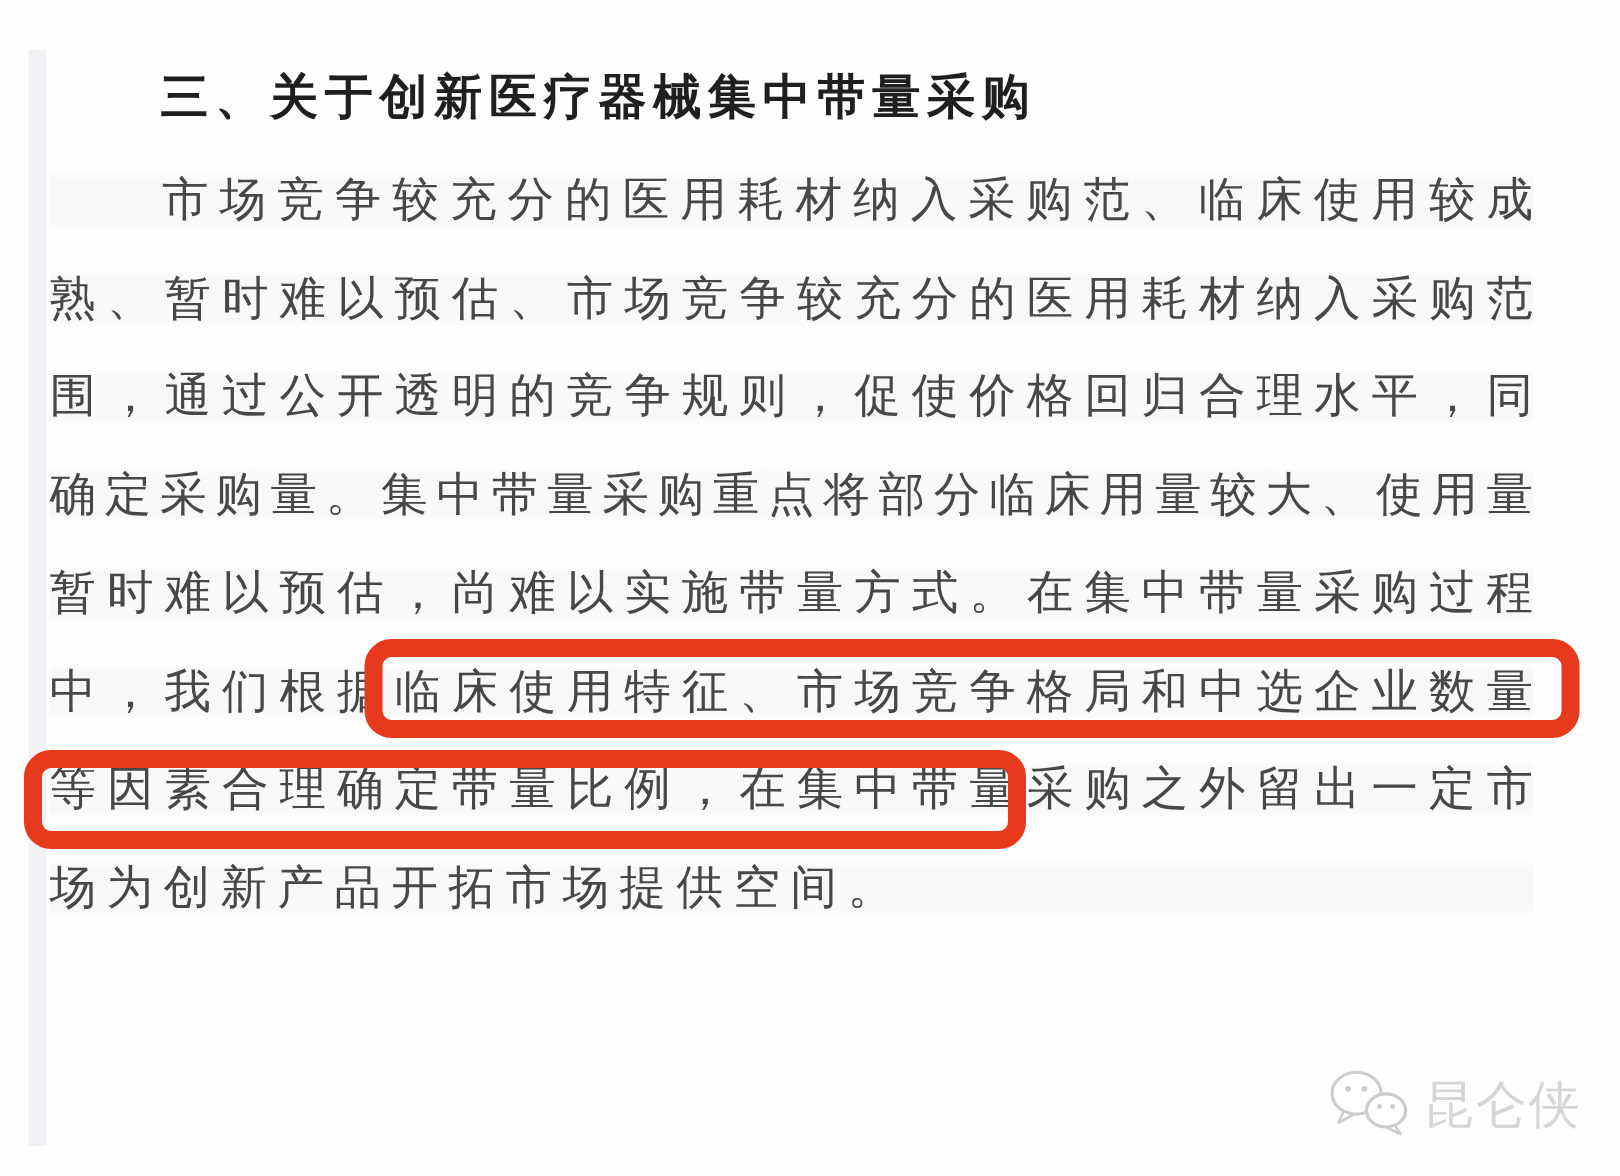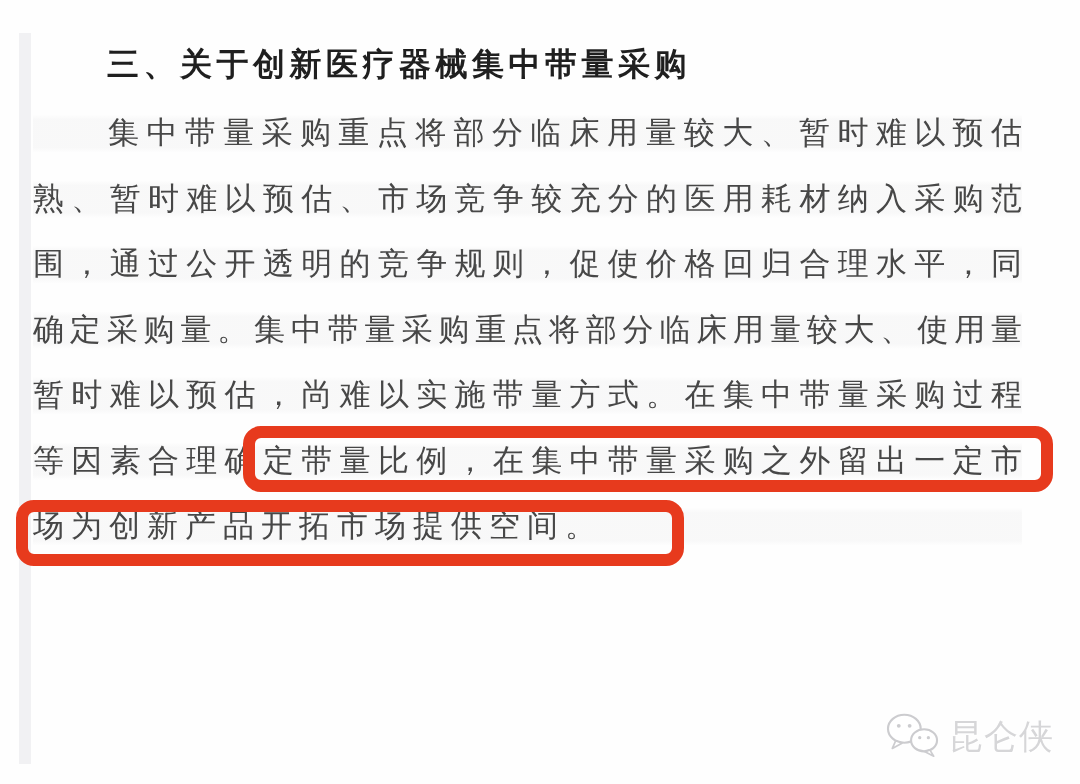--- a/index.html
+++ b/index.html
@@ -99,25 +99,26 @@
 </head>
 <body>
 
 <div class="screen">
 
   <div class="page-edge"></div>
 
   <h1 class="doc-title">三、关于创新医疗器械集中带量采购</h1>
 
   <div class="doc-body">
-    <div class="line indent">集中带量采购重点将部分临床用量较大、暂时难以预估</div>
+    <div class="line indent">市场竞争较充分的医用耗材纳入采购范、临床使用较成</div>
     <div class="line">熟、暂时难以预估、市场竞争较充分的医用耗材纳入采购范</div>
     <div class="line">围，通过公开透明的竞争规则，促使价格回归合理水平，同</div>
     <div class="line">确定采购量。集中带量采购重点将部分临床用量较大、使用量</div>
     <div class="line">暂时难以预估，尚难以实施带量方式。在集中带量采购过程</div>
+    <div class="line">中，我们根据临床使用特征、市场竞争格局和中选企业数量</div>
     <div class="line">等因素合理确定带量比例，在集中带量采购之外留出一定市</div>
     <div class="line last">场为创新产品开拓市场提供空间。</div>
   </div>
 
   <div class="hl-box box1"></div>
   <div class="hl-box box2"></div>
 
   <div class="watermark">
     <span class="wm-icon">
       <svg width="58" height="50" viewBox="0 0 60 52" fill="none">

